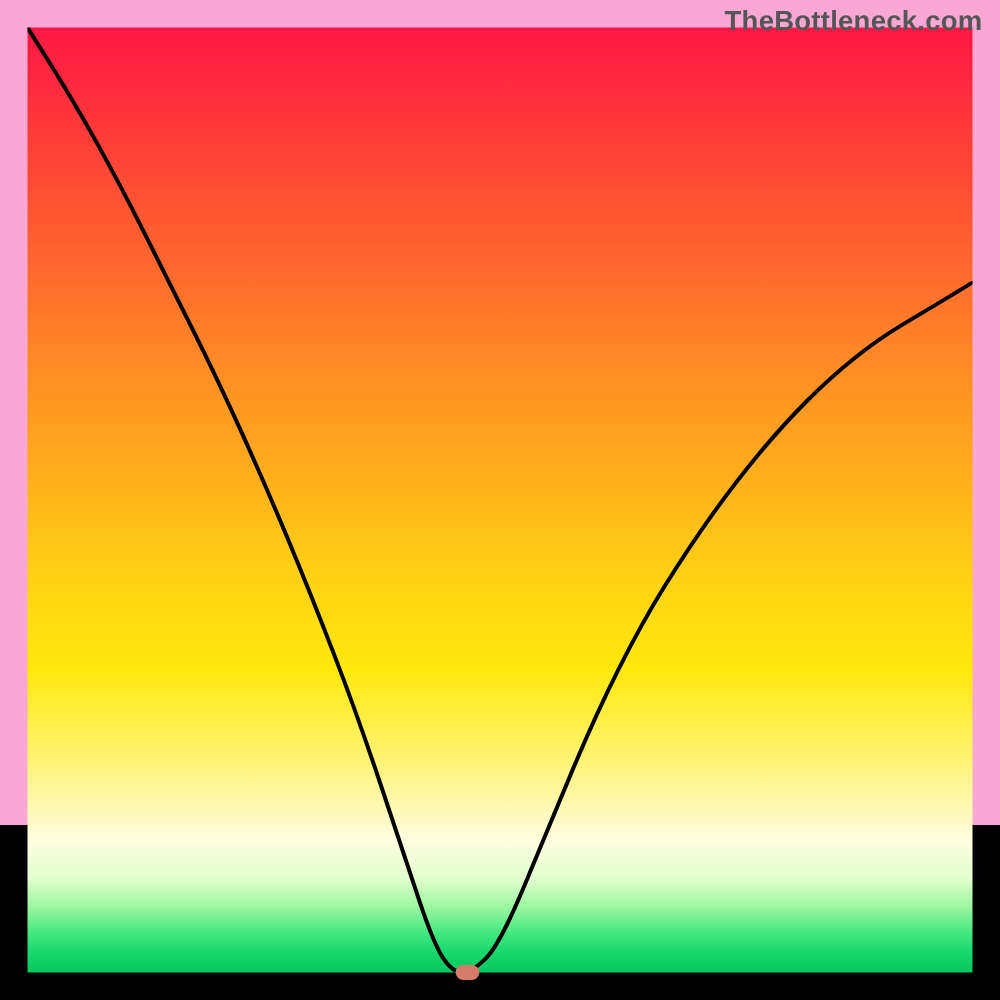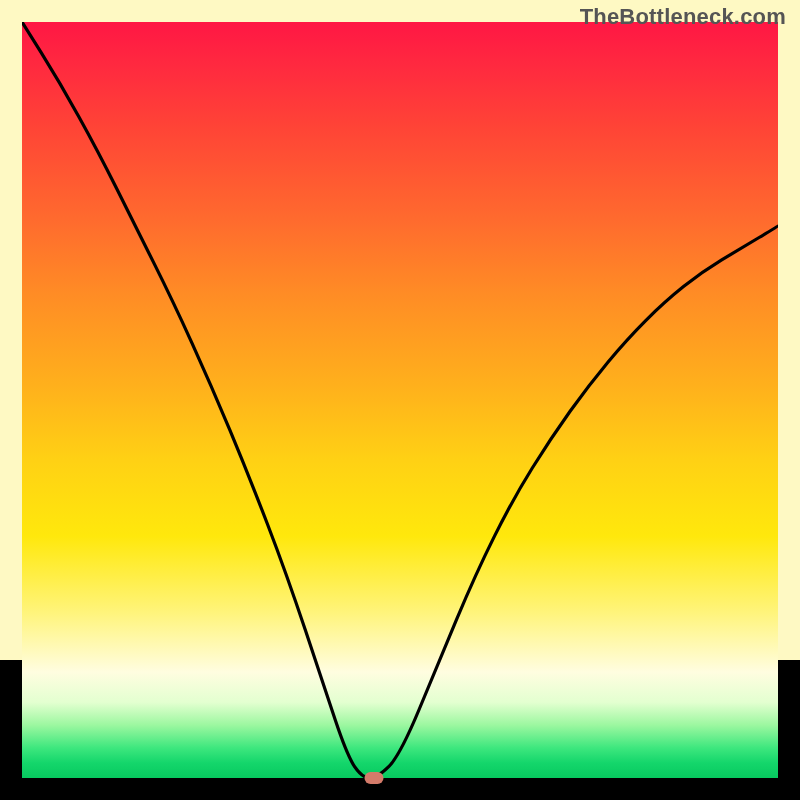--- a/index.html
+++ b/index.html
@@ -8,21 +8,21 @@
     width: 800px;
     height: 800px;
     background: #000;
     overflow: hidden;
     font-family: Arial, Helvetica, sans-serif;
   }
   .frame {
     position: relative;
     width: 800px;
     height: 660px;
-    background: #fef9c3;
+    background: #f9a8d4;
   }
   .watermark {
     position: absolute;
     top: 4px;
     right: 14px;
     color: #555;
     font-size: 22px;
     font-weight: 600;
     letter-spacing: 0.2px;
     z-index: 20;

